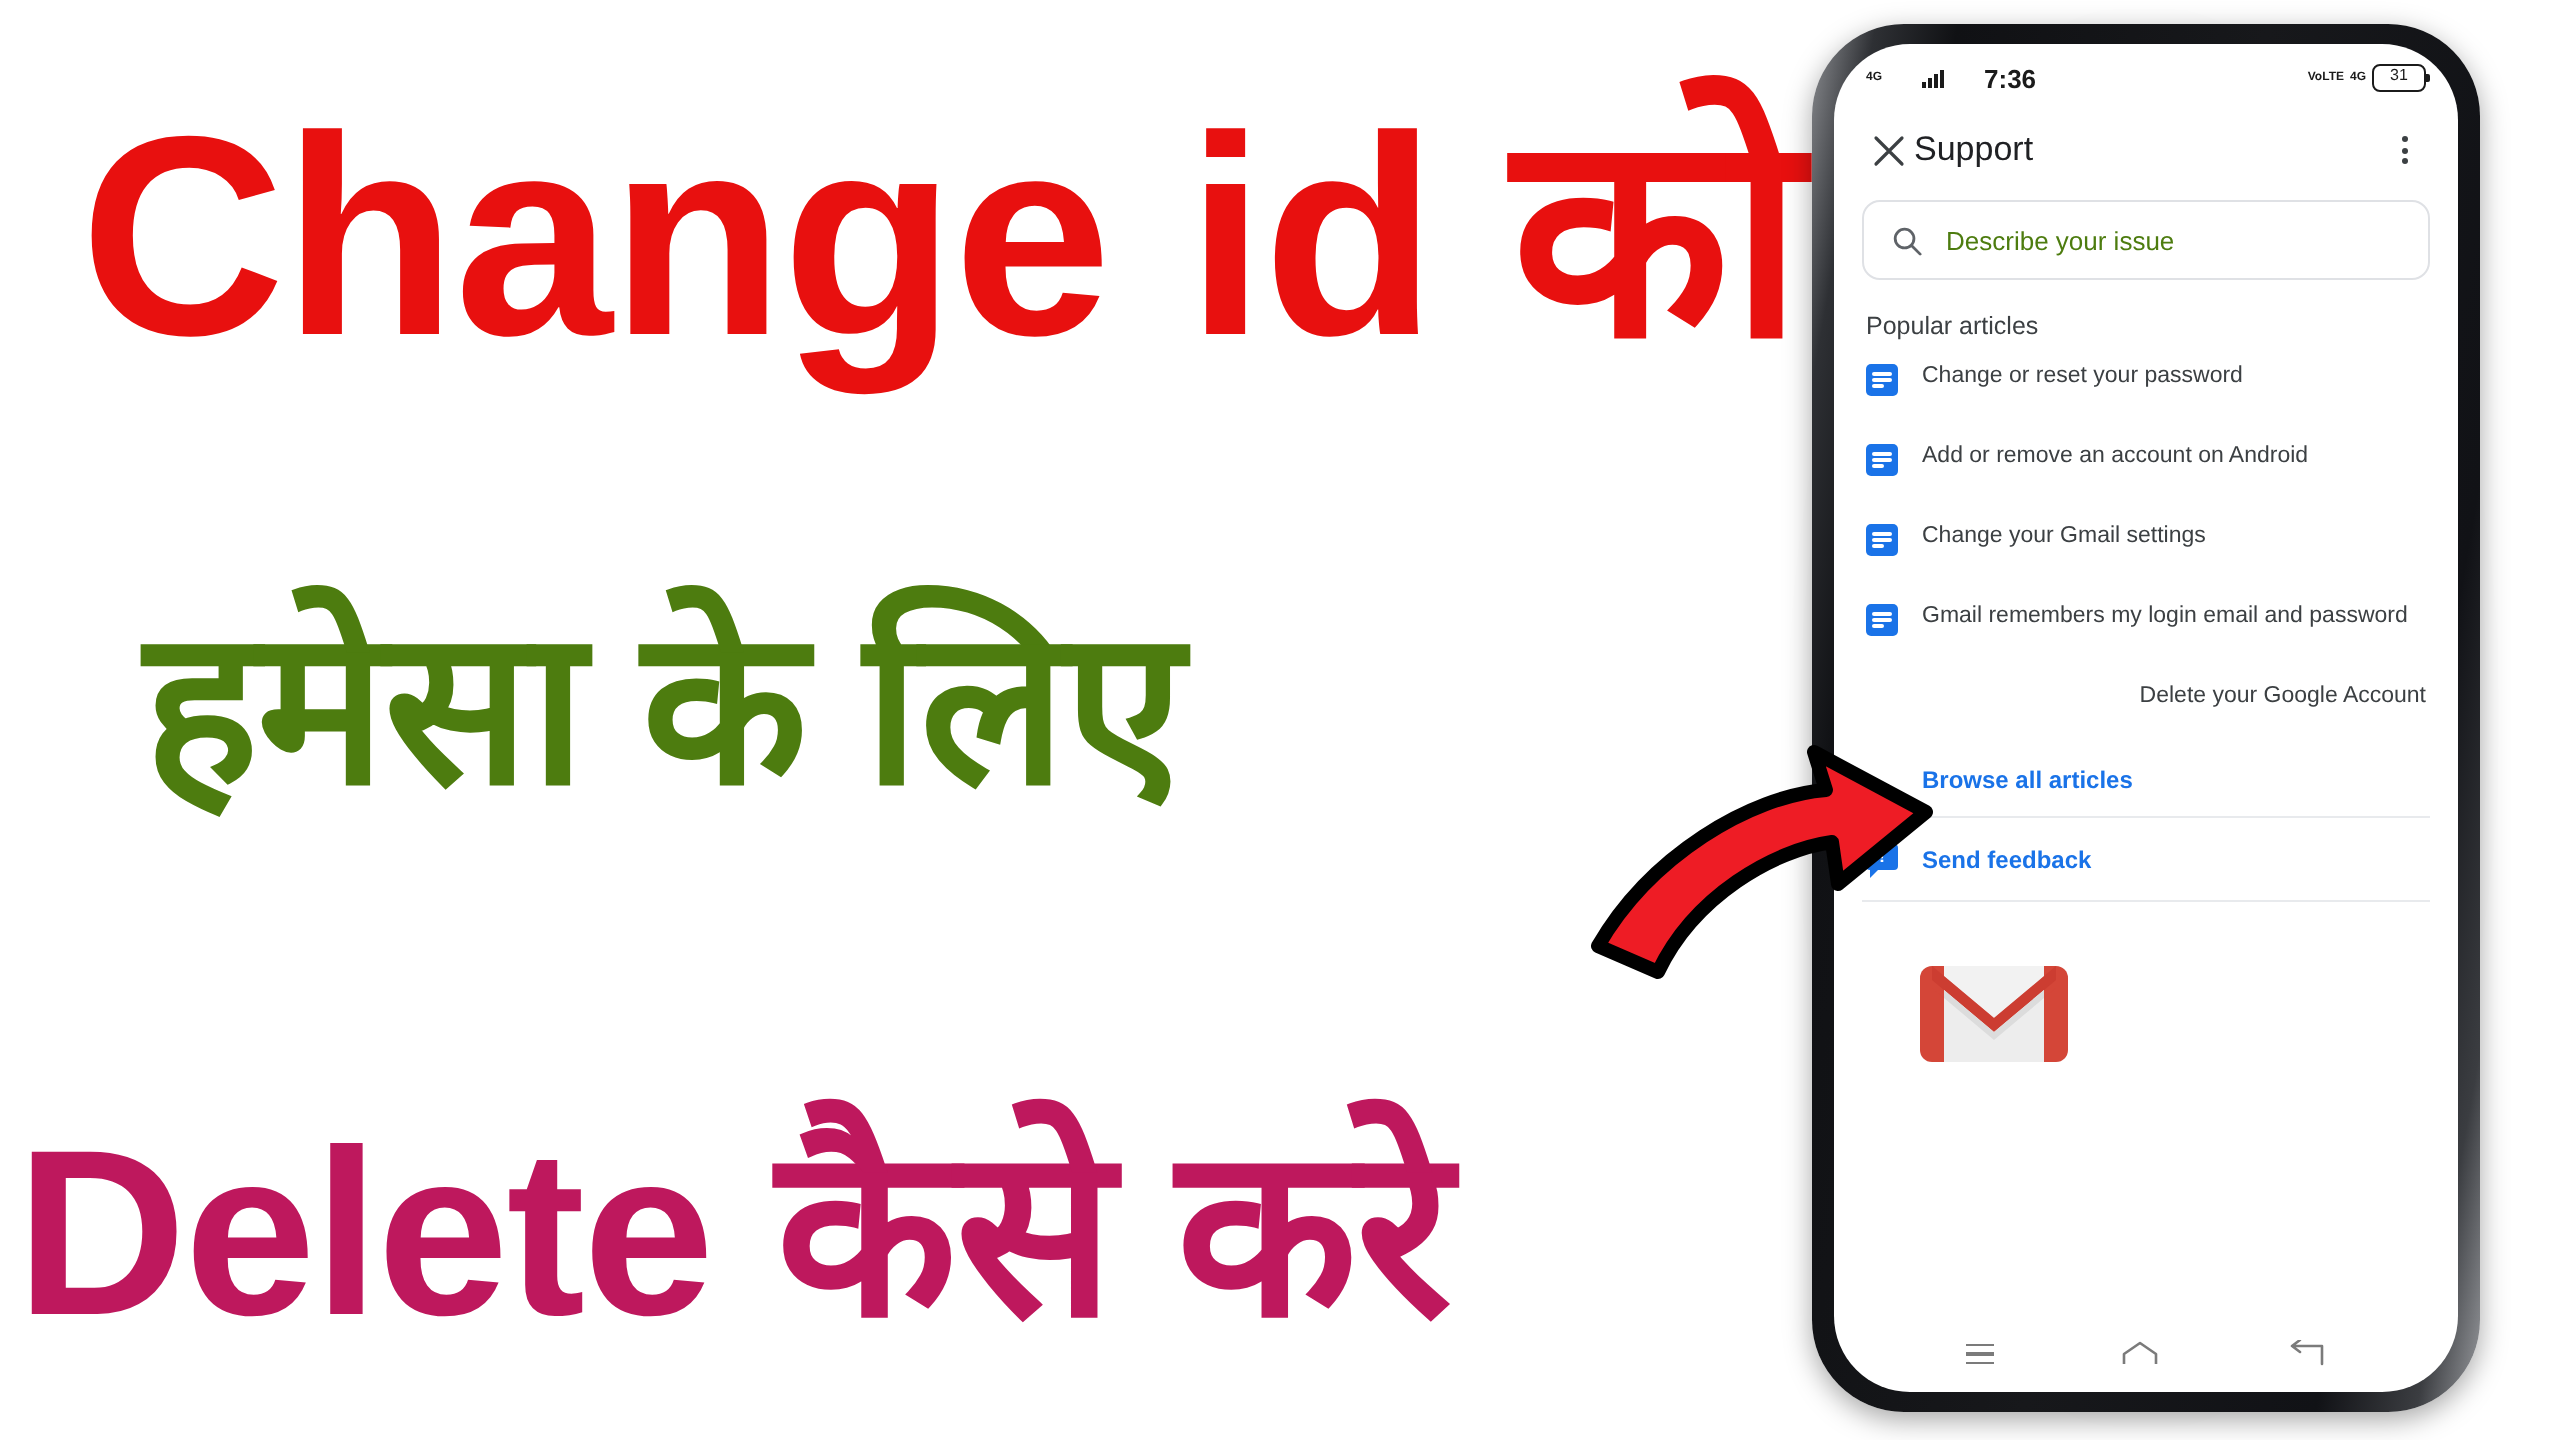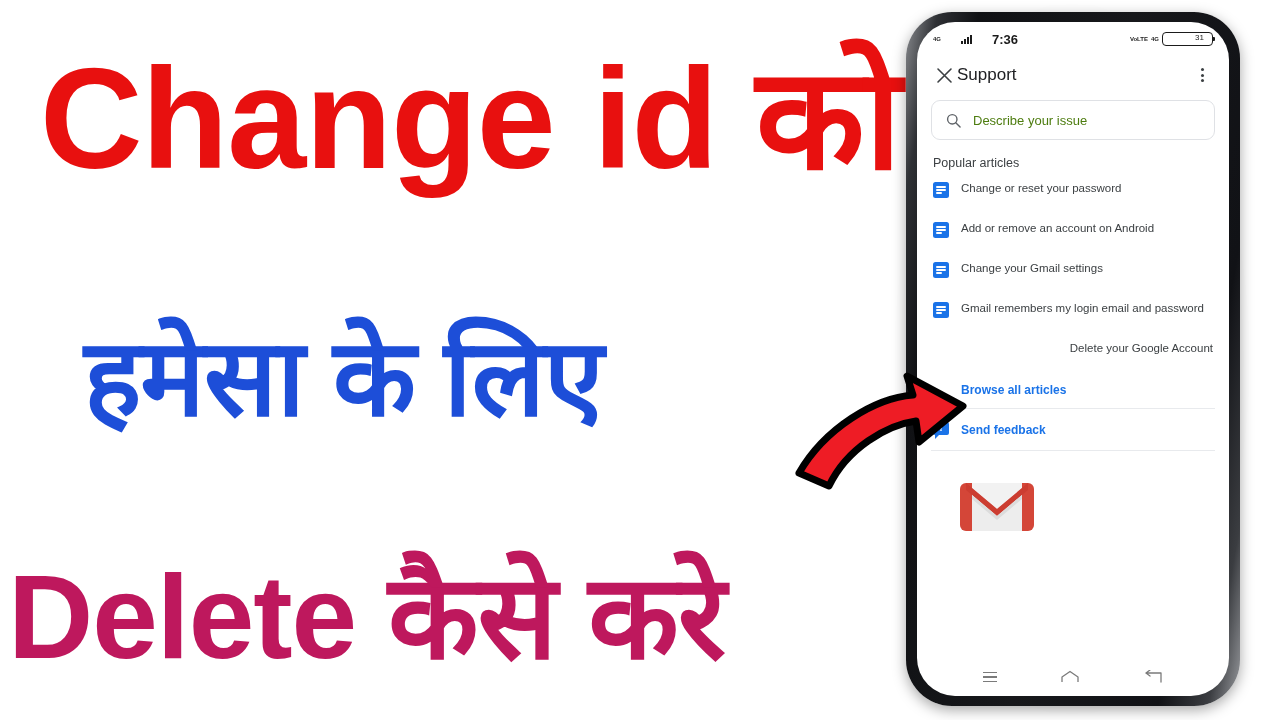--- a/index.html
+++ b/index.html
@@ -31,25 +31,24 @@
     line-height: 1;
     letter-spacing: -1px;
   }
   .hl-red {
     left: 40px;
     top: 48px;
     font-size: 142px;
     color: #e8100f;
   }
   .hl-blue {
-    left: 84px;
+    left: 72px;
     top: 300px;
     font-size: 108px;
-    color: #1d4ed8;
-    margin-top: 24px;
+    color: #4d7c0f;
   }
   .hl-green {
     left: 8px;
     top: 530px;
     font-size: 118px;
     color: #be185d;
     margin-top: 28px;
   }
 
   
@@ -123,21 +122,20 @@
   .sig-bars i:nth-child(3) { height: 7px; }
   .sig-bars i:nth-child(4) { height: 9px; }
   .battery {
     width: 25px; height: 12px;
     border: 1.3px solid #1b1b1b;
     border-radius: 4px;
     font-size: 8px;
     display: flex; align-items: flex-start; justify-content: center;
     font-weight: normal;
     position: relative;
-    padding-left: 24px;
   }
   .battery::after {
     content: "";
     position: absolute; right: -3px; top: 3.5px;
     width: 2px; height: 4px;
     background: #1b1b1b;
     border-radius: 0 1px 1px 0;
   }
 
   

